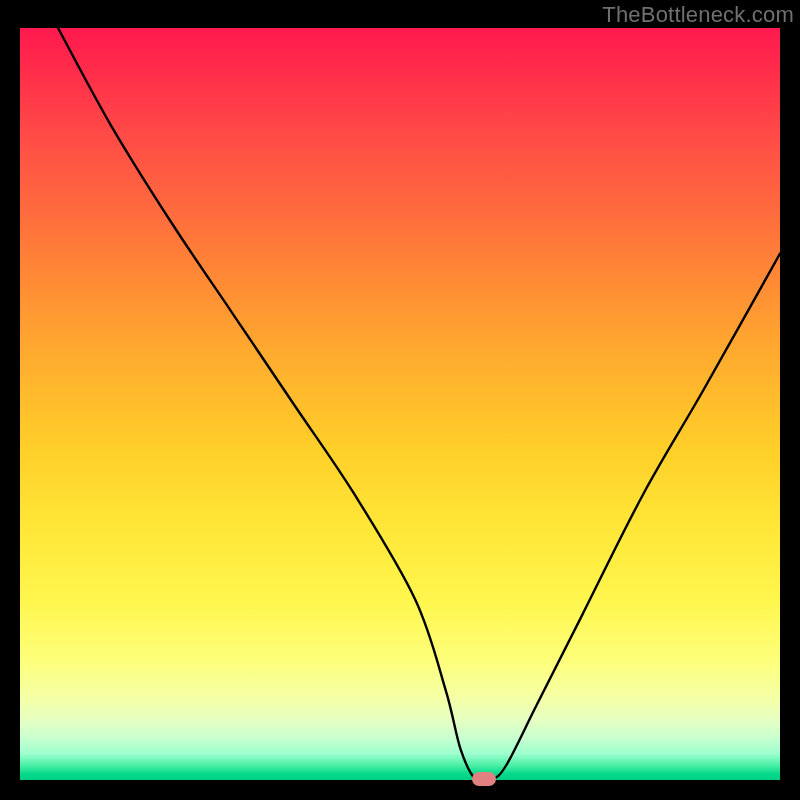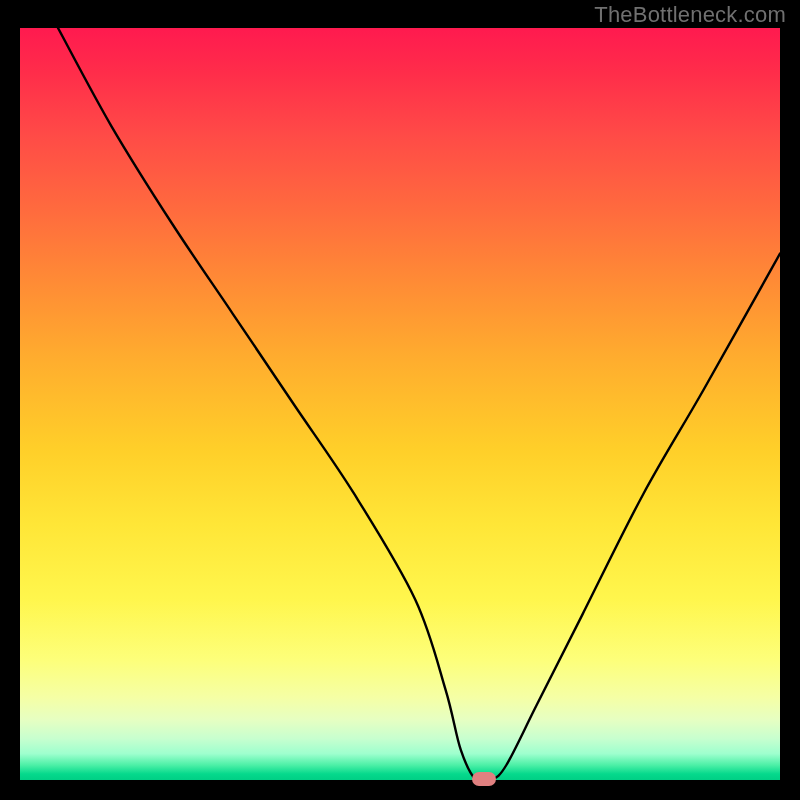--- a/index.html
+++ b/index.html
@@ -12,21 +12,21 @@
   }
   .frame {
     width: 800px;
     height: 800px;
     position: relative;
     background: #000;
   }
   .watermark {
     position: absolute;
     top: 2px;
-    right: 14px;
+    right: 6px;
     color: #707070;
     font-family: Arial, Helvetica, sans-serif;
     font-size: 22px;
     font-weight: 400;
     letter-spacing: 0.2px;
     z-index: 10;
   }
   .plot-box {
     position: absolute;
     left: 20px;

